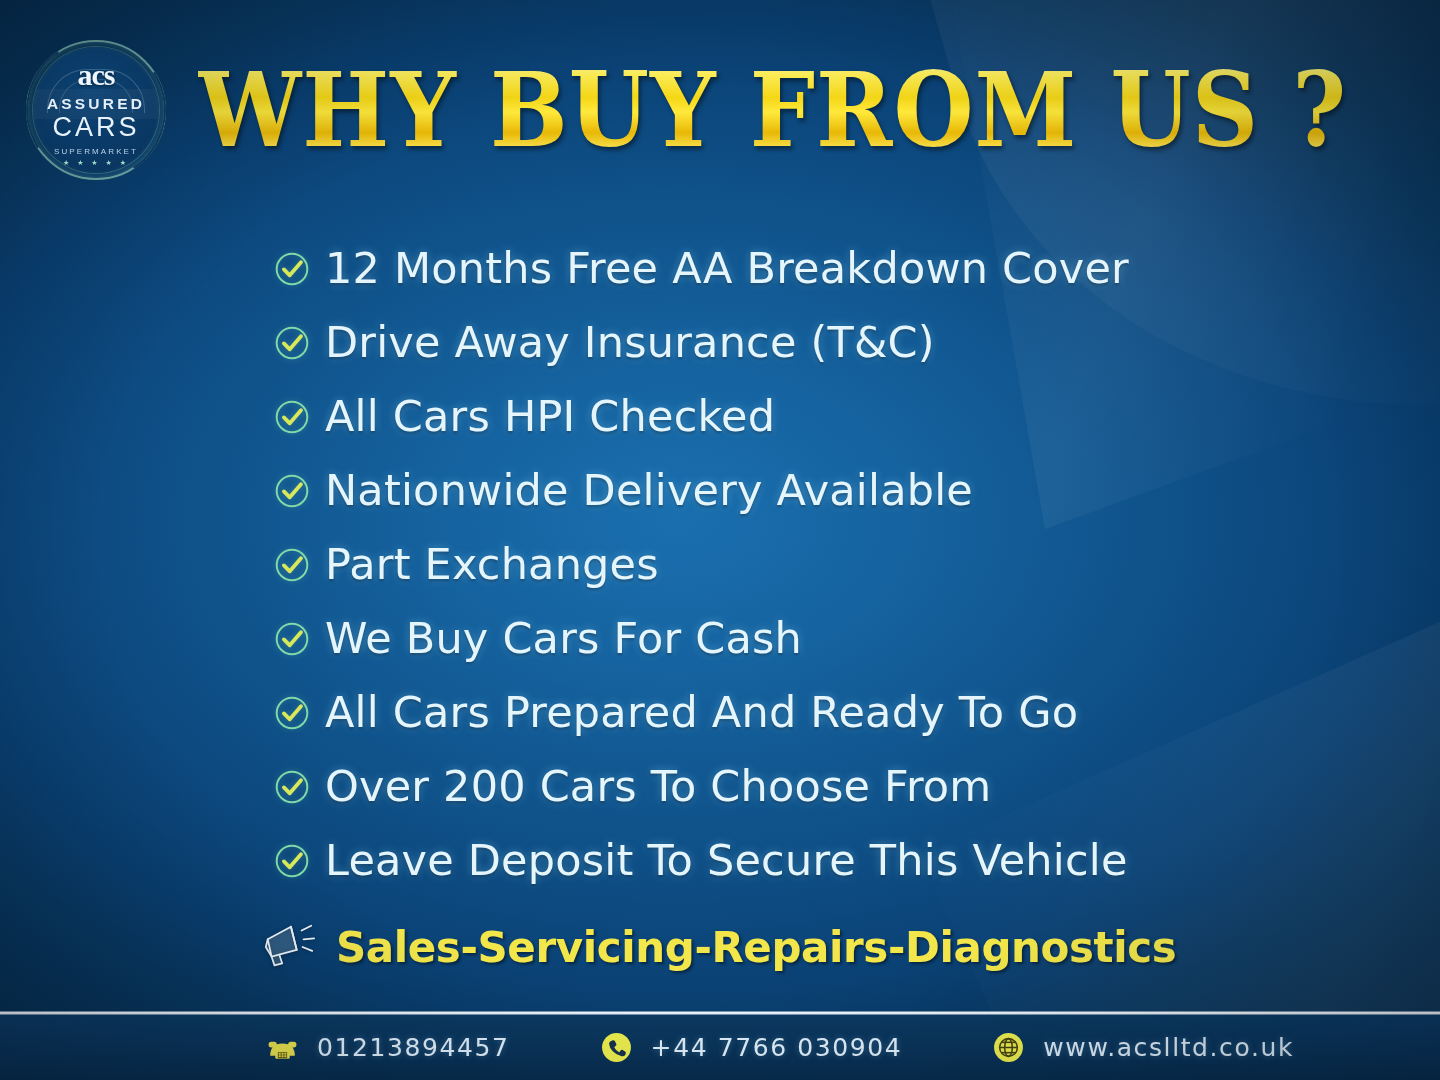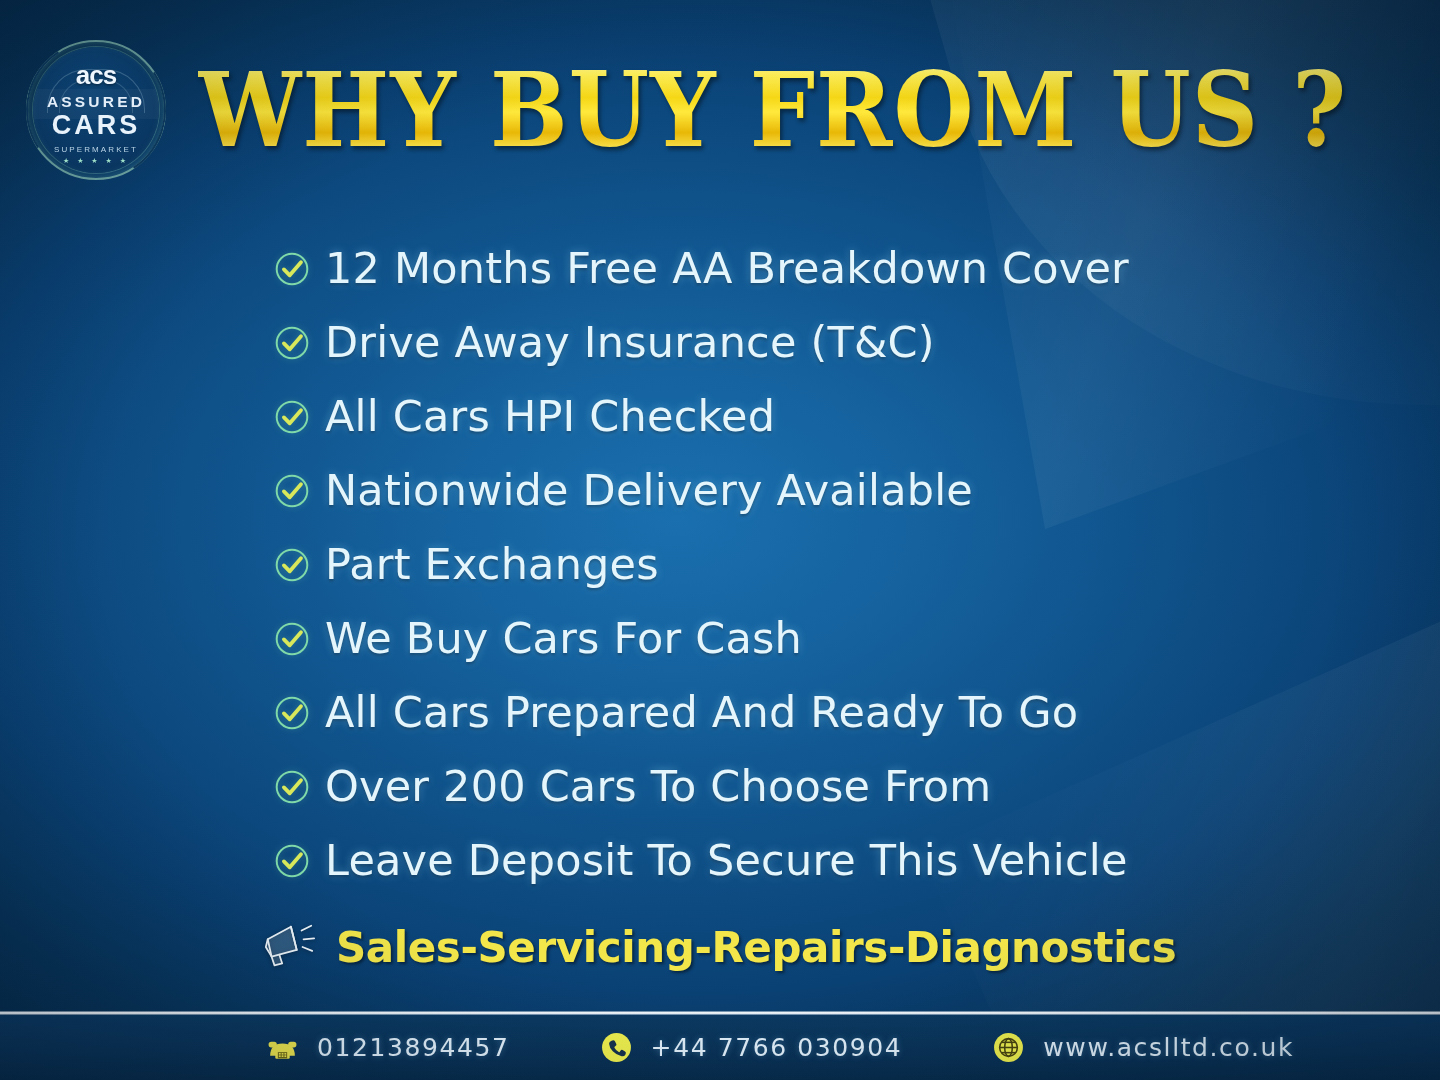--- a/index.html
+++ b/index.html
@@ -131,44 +131,44 @@
     position: absolute;
     inset: 0;
     display: flex;
     flex-direction: column;
     align-items: center;
     justify-content: center;
     gap: 1px;
     z-index: 3;
   }
   .logo-acs {
-    font-family: Liberation Sans, sans-serif;
+    font-family: Liberation Serif, serif;
     font-weight: 700;
-    font-size: 26px;
+    font-size: 30px;
     letter-spacing: -1px;
     color: #eef7ff;
     line-height: 1;
     text-shadow: 0 1px 3px rgba(0,0,0,0.45);
     margin-top: 6px;
   }
   .logo-assured {
     font-size: 15.5px;
     letter-spacing: 3.2px;
     color: #e3eef9;
     line-height: 1;
     margin-top: 5px;
     font-weight: 700;
   }
   .logo-cars {
     font-size: 27px;
     letter-spacing: 3px;
     color: #e8f2fb;
     line-height: 1;
     margin-top: 2px;
-    font-weight: 700;
+    font-weight: 400;
   }
   .logo-supermarket {
     font-size: 8px;
     letter-spacing: 2.1px;
     color: #b9d4e6;
     line-height: 1;
     margin-top: 6px;
   }
   .logo-stars {
     font-size: 7px;

